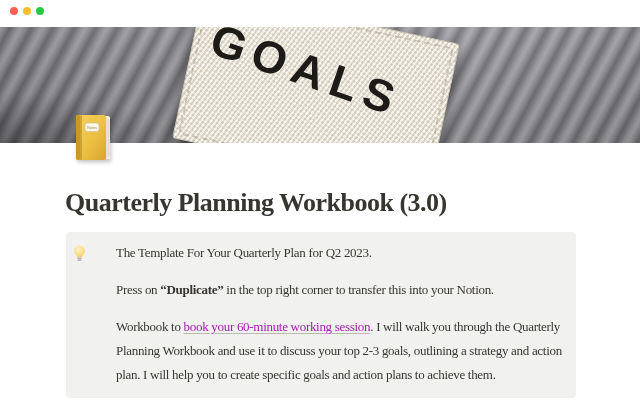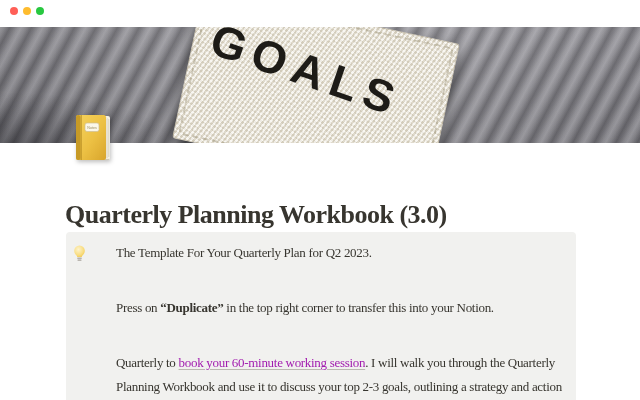--- a/index.html
+++ b/index.html
@@ -48,32 +48,31 @@
   
   .page-icon {
     position:absolute; left:72px; top:112px; width:42px; height:52px;
     filter:drop-shadow(1px 2px 2px rgba(0,0,0,0.25));
   }
   
   .page-title {
     position:absolute; left:65px; top:186px; width:545px;
     font-size:26px; line-height:34px; font-weight:700; letter-spacing:-0.5px;
     color:#37352f;
-    margin-top:12px;
   }
   
   .callout {
     position:absolute; left:66px; top:232px; width:510px;
     border-radius:4px; display:flex; align-items:flex-start;
     padding:9px 2px 11px 6px;
     gap:20px;
   }
   .callout-icon-col { width:18px; flex:0 0 18px; padding-top:4px; margin-right:6px; }
   .callout-body { flex:1; font-size:13px; line-height:24px; letter-spacing:-0.3px; color:#37352f; }
-  .callout-body p + p { margin-top:31px; }
+  .callout-body p + p { margin-top:13px; }
   .callout-body b { font-weight:700; }
   .booking-link {
     color:#a21caf; text-decoration:underline; text-decoration-color:#bbb8b2;
     text-underline-offset:2px; cursor:pointer;
   }
 </style>
 </head>
 <body>
 
 <div id="screen">
@@ -134,18 +133,18 @@
         <rect x="5.1" y="12.6" width="4.8" height="1.4" rx="0.7" fill="#b9b4ac"></rect>
         <rect x="5.4" y="14.4" width="4.2" height="1.3" rx="0.65" fill="#a8a39b"></rect>
       </svg>
     </div>
     <div class="callout-body">
       <p>The Template For Your Quarterly Plan for Q2 2023.</p>
       <p>
         <span>Press on </span><b>“Duplicate”</b><span> in the top right corner to transfer this into your Notion.</span>
       </p>
       <p>
-        <span>Quarterly to </span><a class="booking-link">book your 60-minute working session</a><span>. I will walk you through the Quarterly Planning Workbook and use it to discuss your top 2-3 goals, outlining a strategy and action plan. I will help you to create specific goals and action plans to achieve them.</span>
+        <span>Workbook to </span><a class="booking-link">book your 60-minute working session</a><span>. I will walk you through the Quarterly Planning Workbook and use it to discuss your top 2-3 goals, outlining a strategy and action plan. I will help you to create specific goals and action plans to achieve them.</span>
       </p>
     </div>
   </div>
 
 </div>
 
 </body></html>

